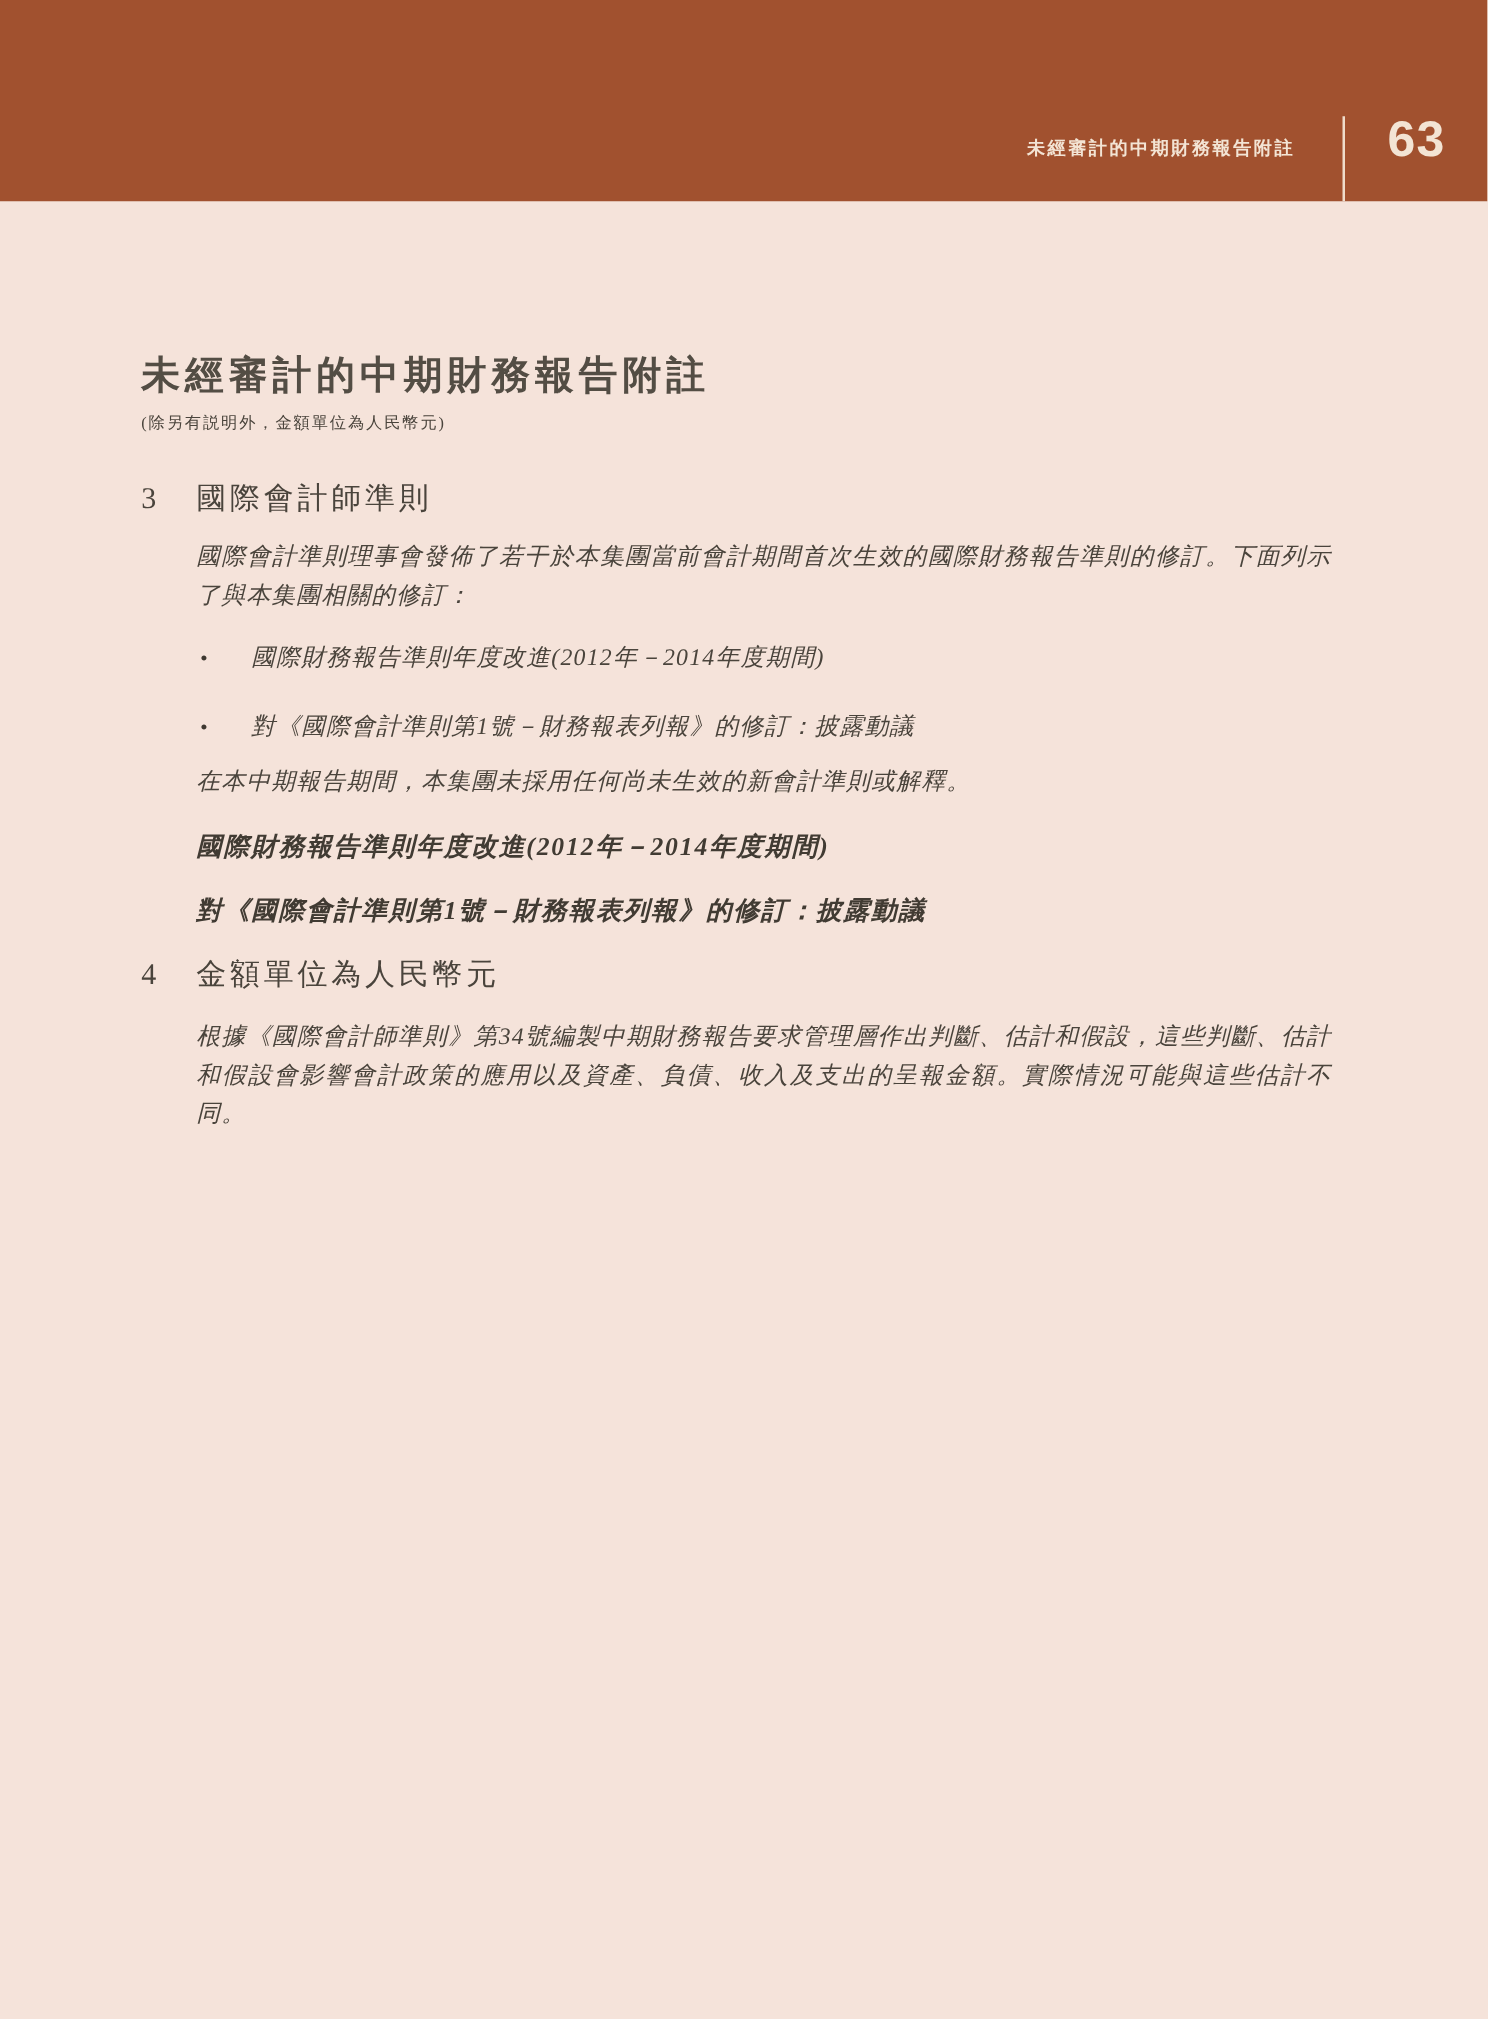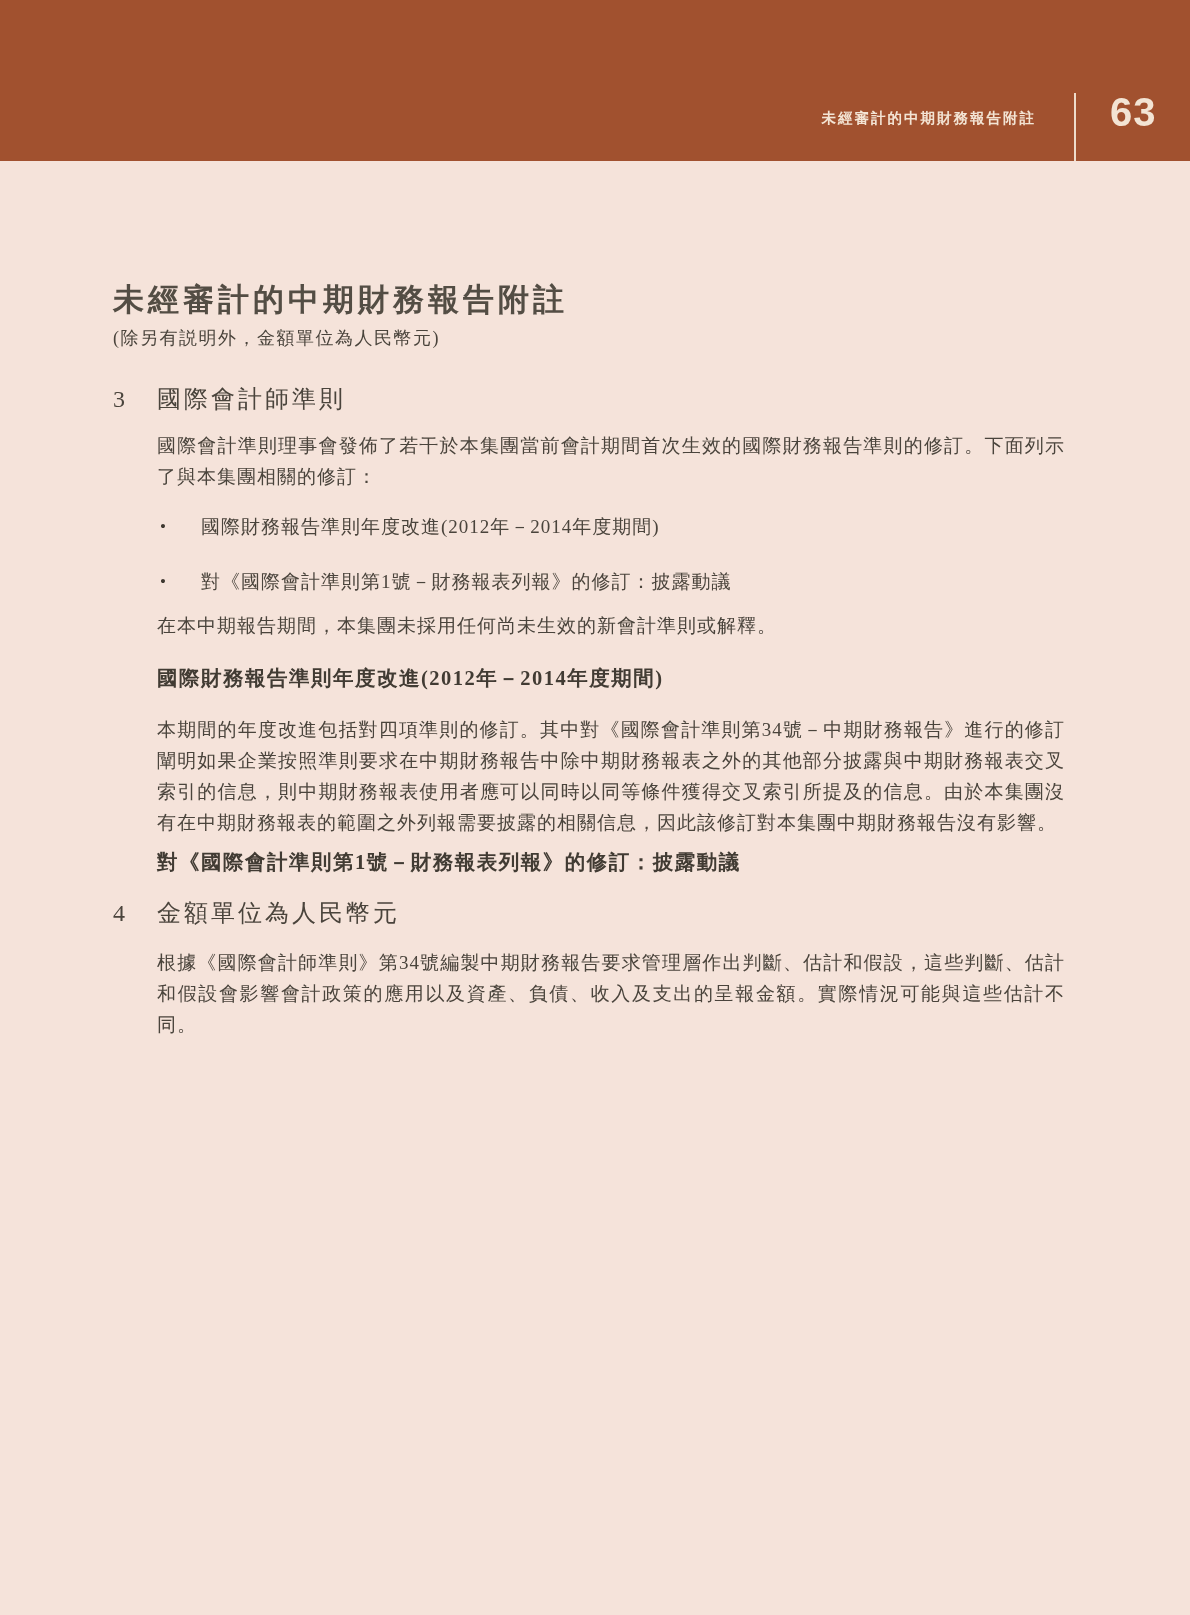--- a/index.html
+++ b/index.html
@@ -59,36 +59,36 @@
     margin: 0;
     padding-top: 121px;
     font-size: 31px;
     line-height: 36px;
     font-weight: 600;
     letter-spacing: 4px;
     color: #534D44;
   }
   .doc-subtitle {
     margin-top: 9px;
-    font-size: 18px;
+    font-size: 13px;
     line-height: 22px;
     letter-spacing: 1.5px;
     color: #4A443C;
   }
 
   .section-heading {
     display: flex;
     font-size: 24px;
     line-height: 32px;
     letter-spacing: 3px;
     color: #4A443C;
   }
   .section-number { flex: 0 0 44px; letter-spacing: 0; }
 
-  .section-body { margin-left: 44px; }
+  .section-body { margin-left: 44px; font-style: italic; }
 
   .para {
     margin: 0;
     font-size: 19px;
     line-height: 31px;
     letter-spacing: 1px;
     text-align: justify;
     text-justify: inter-ideograph;
     color: #4A443C;
   }
@@ -147,21 +147,20 @@
     <div class="section-heading mt34">
       <span class="section-number">3</span>
       <span>國際會計師準則</span>
     </div>
     <div class="section-body">
       <p class="para mt15">國際會計準則理事會發佈了若干於本集團當前會計期間首次生效的國際財務報告準則的修訂。下面列示了與本集團相關的修訂：</p>
       <div class="bullet mt21">國際財務報告準則年度改進(2012年－2014年度期間)</div>
       <div class="bullet mt27">對《國際會計準則第1號－財務報表列報》的修訂：披露動議</div>
       <p class="para mt31">在本中期報告期間，本集團未採用任何尚未生效的新會計準則或解釋。</p>
       <h3 class="subhead mt22">國際財務報告準則年度改進(2012年－2014年度期間)</h3>
-      <p class="para mt12">本期間的年度改進包括對四項準則的修訂。其中對《國際會計準則第34號－中期財務報告》進行的修訂闡明如果企業按照準則要求在中期財務報告中除中期財務報表之外的其他部分披露與中期財務報表交叉索引的信息，則中期財務報表使用者應可以同時以同等條件獲得交叉索引所提及的信息。由於本集團沒有在中期財務報表的範圍之外列報需要披露的相關信息，因此該修訂對本集團中期財務報告沒有影響。</p>
       <h3 class="subhead mt9">對《國際會計準則第1號－財務報表列報》的修訂：披露動議</h3>
     </div>
   </section>
 
   <section>
     <div class="section-heading mt16">
       <span class="section-number">4</span>
       <span>金額單位為人民幣元</span>
     </div>
     <div class="section-body">

